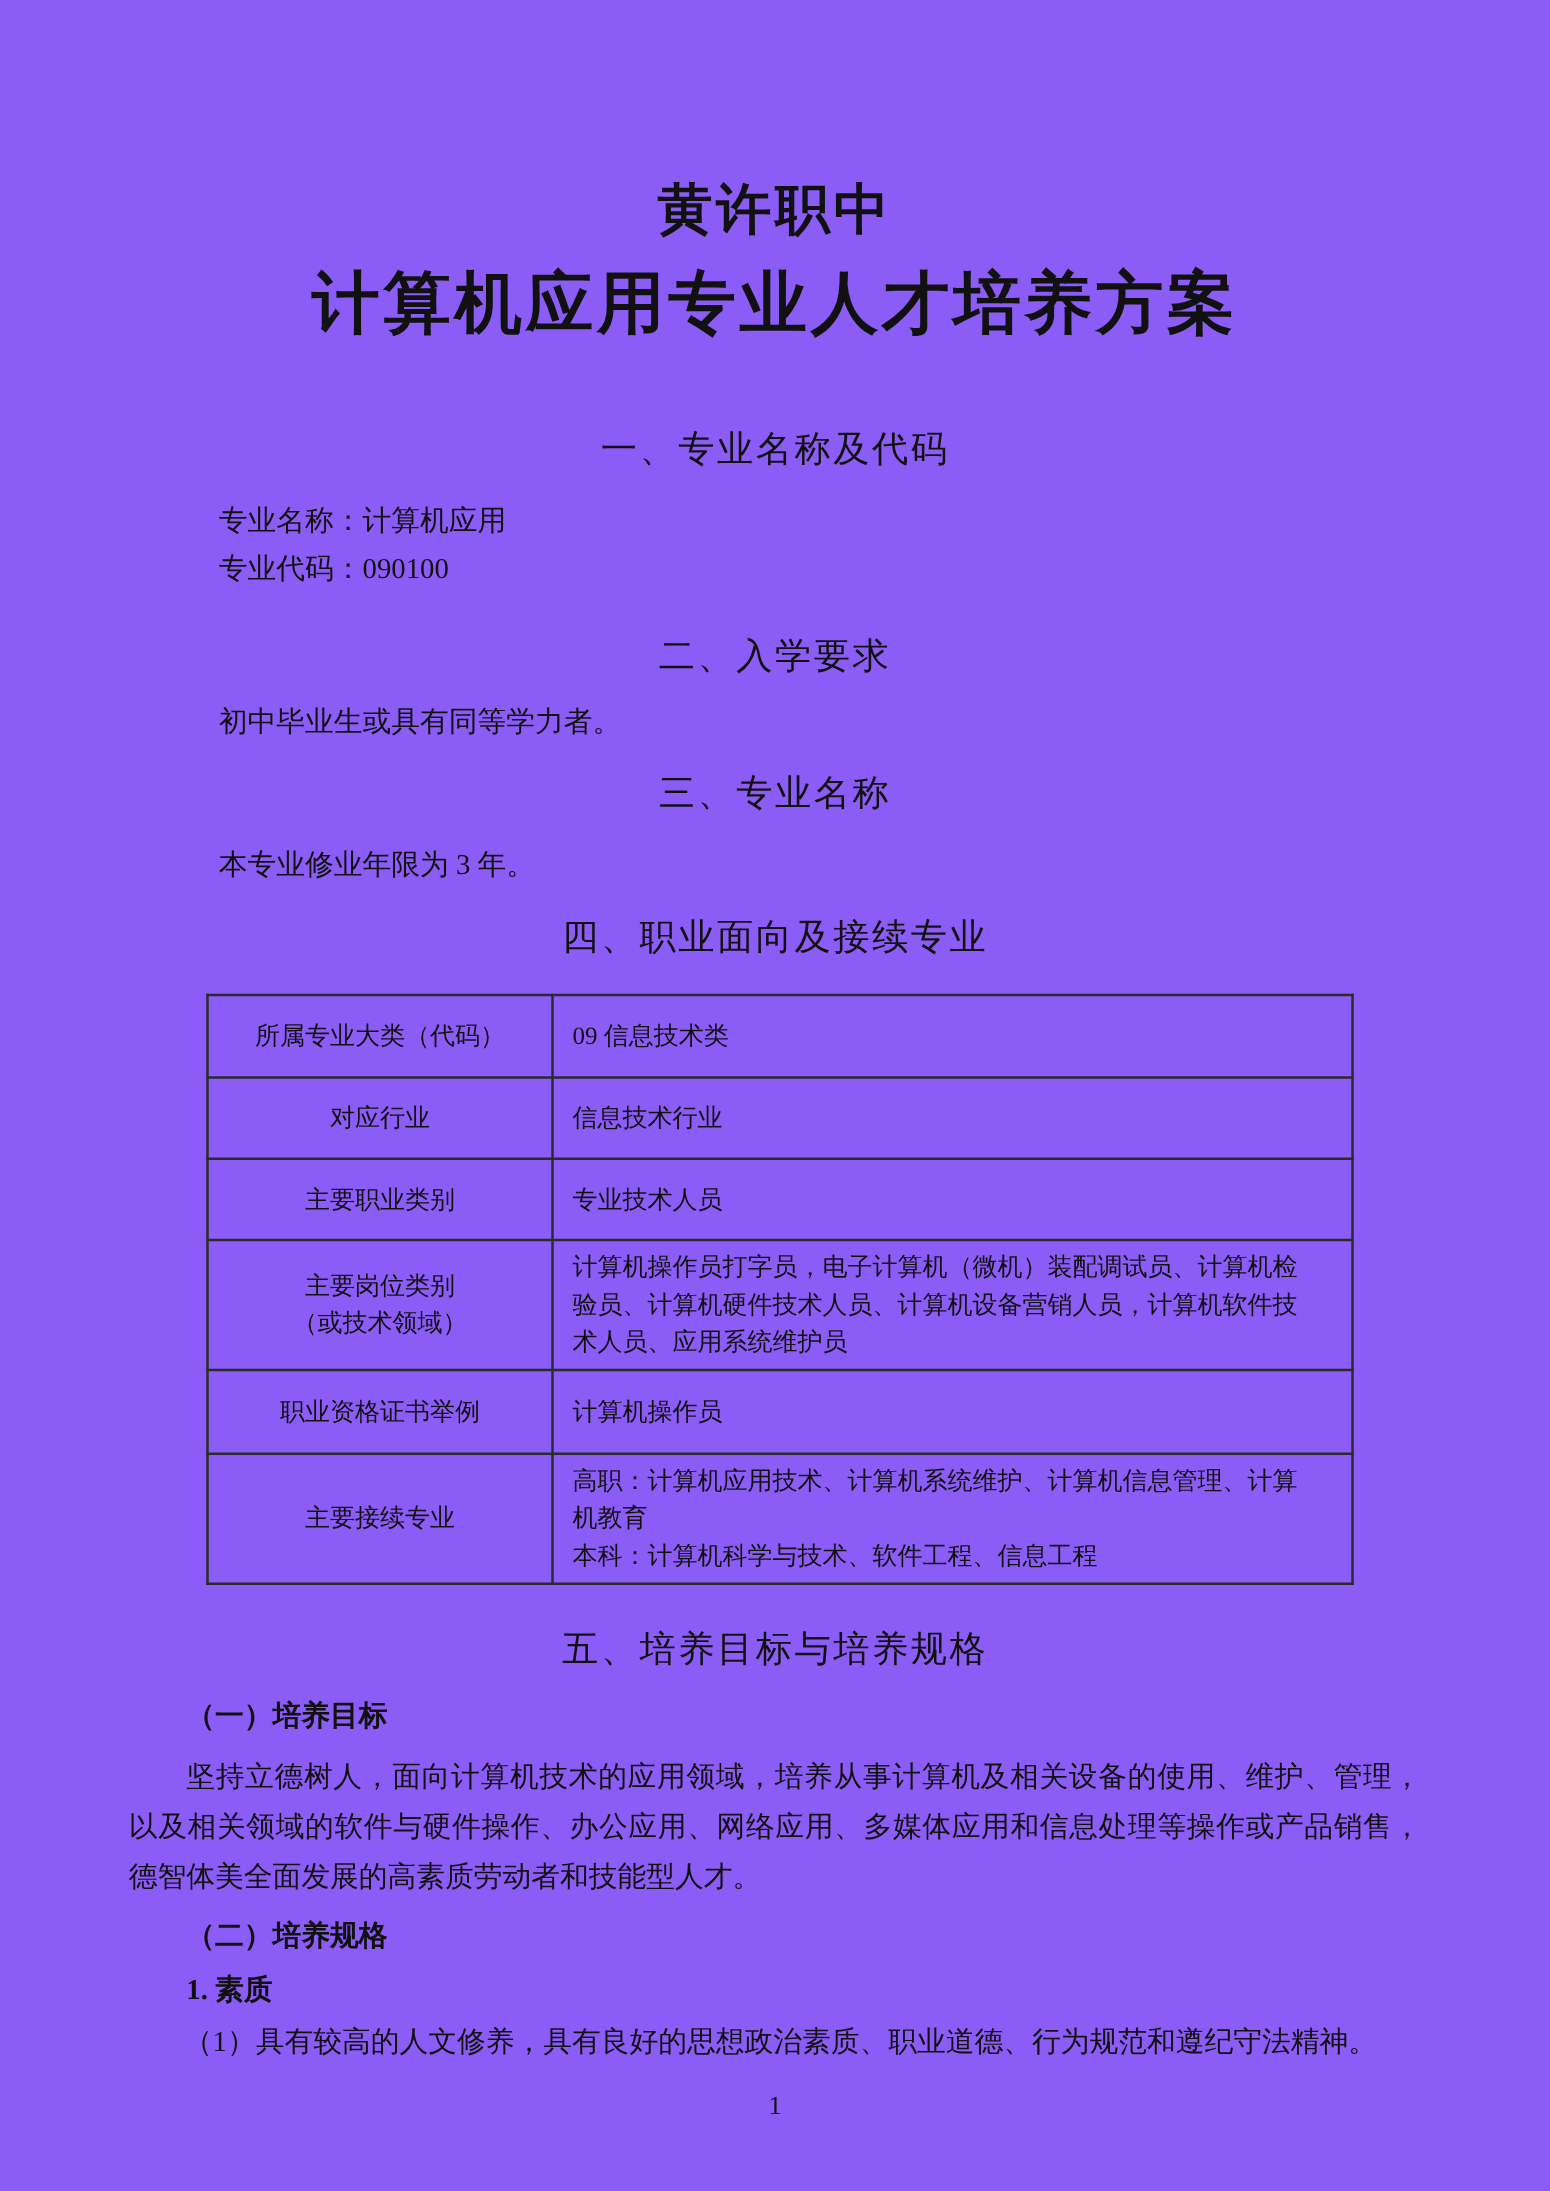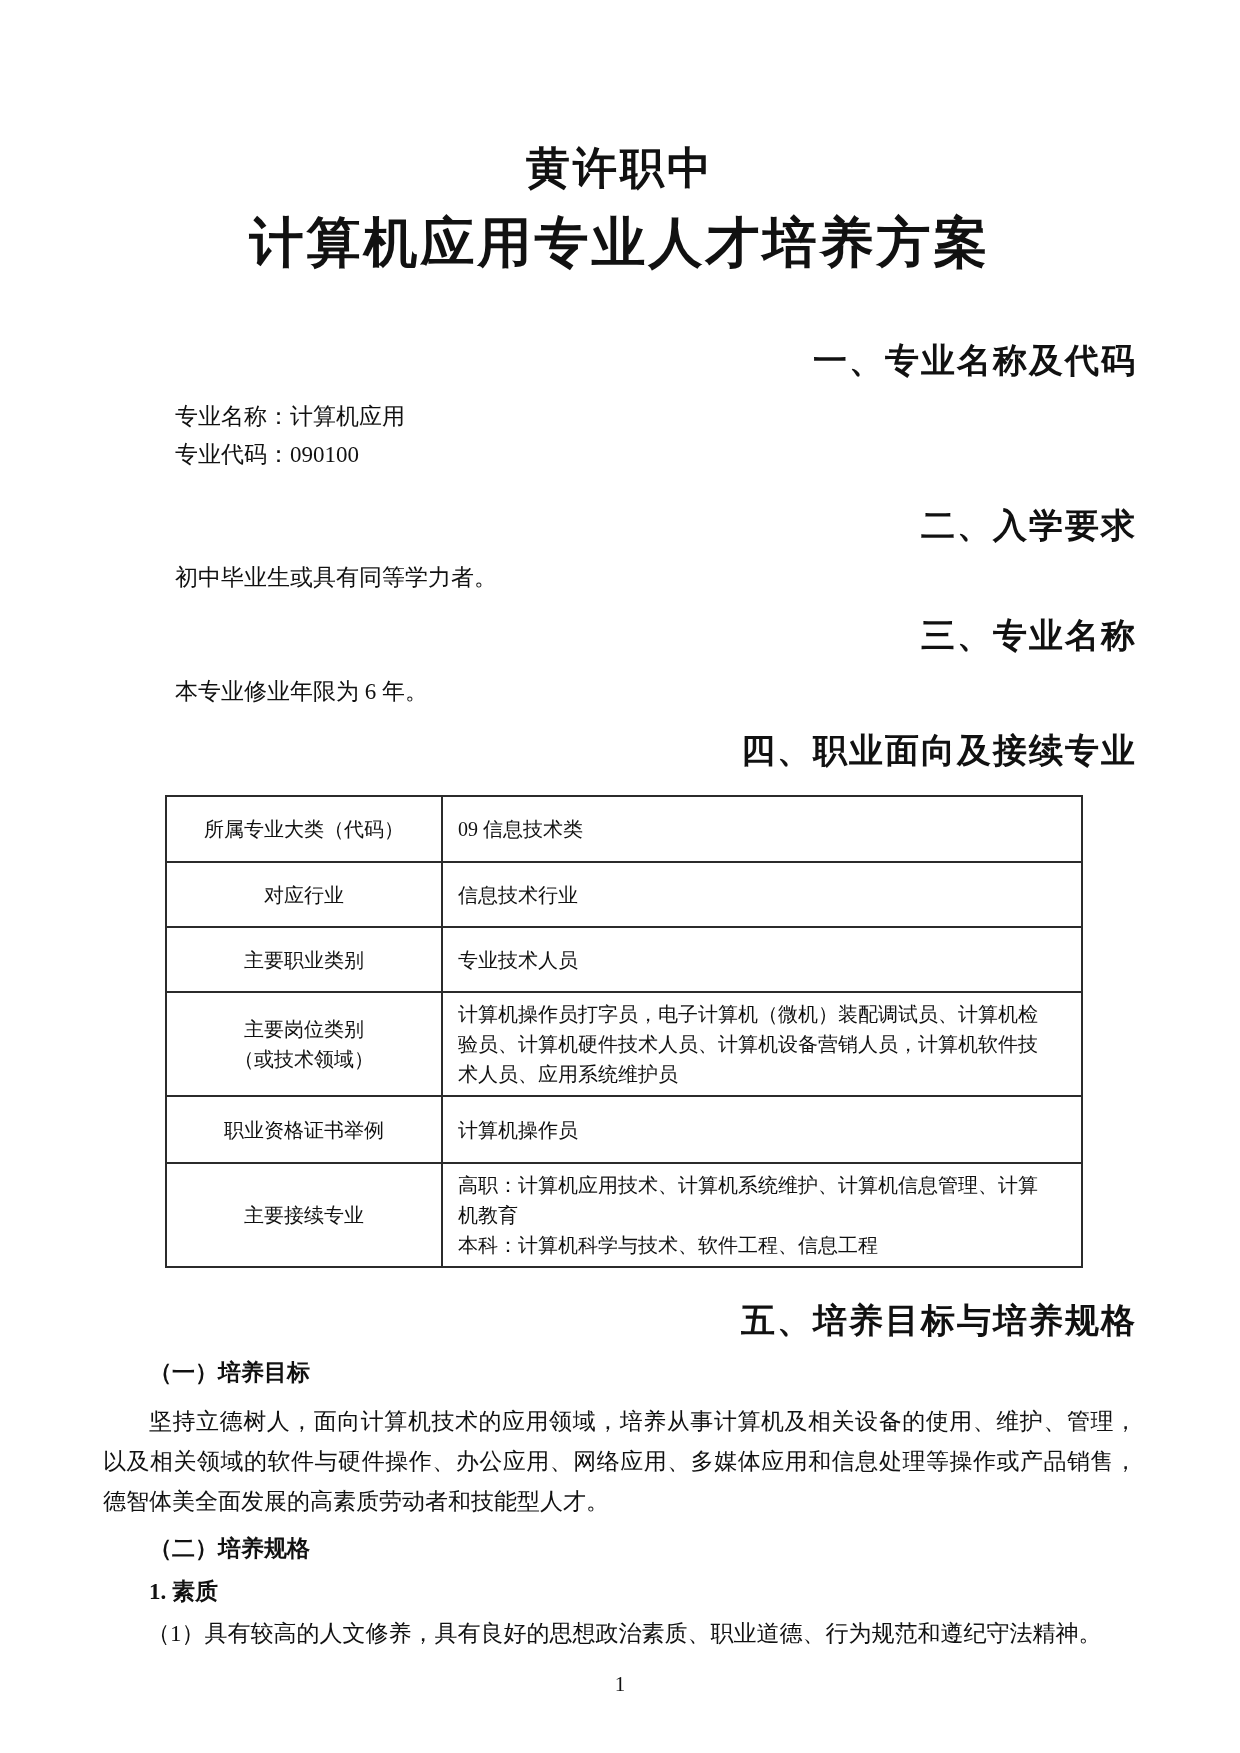--- a/index.html
+++ b/index.html
@@ -1,44 +1,44 @@
 <!DOCTYPE html>
 <html lang="zh"><head>
 <meta charset="utf-8">
 <style>
   html,body{margin:0;padding:0;background:#e8e8e8;}
   .page{
     position:relative;
     width:1240px;height:1753px;
     margin:0 auto;
-    background:#ffffff;
+    background:#8b5cf6;
     color:#111;
     font-family:"Liberation Serif","DejaVu Serif",serif;
     overflow:hidden;
     box-sizing:border-box;
     padding:140px 103px 0 103px;
   }
   .doc-title{
     text-align:center;
     font-weight:bold;
     line-height:56px;
     font-size:44px;
     letter-spacing:3px;
     font-family:"DejaVu Serif","Liberation Serif",serif;
   }
   .doc-title.second{
     font-size:54px;
     line-height:64px;
     margin-top:14px;
   }
   .sec-heading{
-    text-align:right;
+    text-align:center;
     font-family:"Liberation Sans","DejaVu Sans",sans-serif;
-    font-weight:bold;
-    font-size:34px;
+    font-weight:normal;
+    font-size:29px;
     line-height:40px;
     letter-spacing:2px;
   }
   .h-s1{margin-top:66px;}
   .h-s2{margin-top:31px;}
   .h-s3{margin-top:18px;}
   .h-s4{margin-top:19px;}
   .h-s5{margin-top:32px;}
   .body-line{
     font-size:23px;
@@ -118,21 +118,21 @@
   <div class="doc-title second">计算机应用专业人才培养方案</div>
 
   <div class="sec-heading h-s1">一、专业名称及代码</div>
   <div class="body-line b-s1">专业名称：计算机应用</div>
   <div class="body-line">专业代码：090100</div>
 
   <div class="sec-heading h-s2">二、入学要求</div>
   <div class="body-line b-s2">初中毕业生或具有同等学力者。</div>
 
   <div class="sec-heading h-s3">三、专业名称</div>
-  <div class="body-line b-s3">本专业修业年限为 6 年。</div>
+  <div class="body-line b-s3">本专业修业年限为 3 年。</div>
 
   <div class="sec-heading h-s4">四、职业面向及接续专业</div>
 
   <table class="career">
     <tbody>
       <tr class="r1">
         <td class="cell-label">所属专业大类（代码）</td>
         <td class="cell-value">09 信息技术类</td>
       </tr>
       <tr class="r2">

